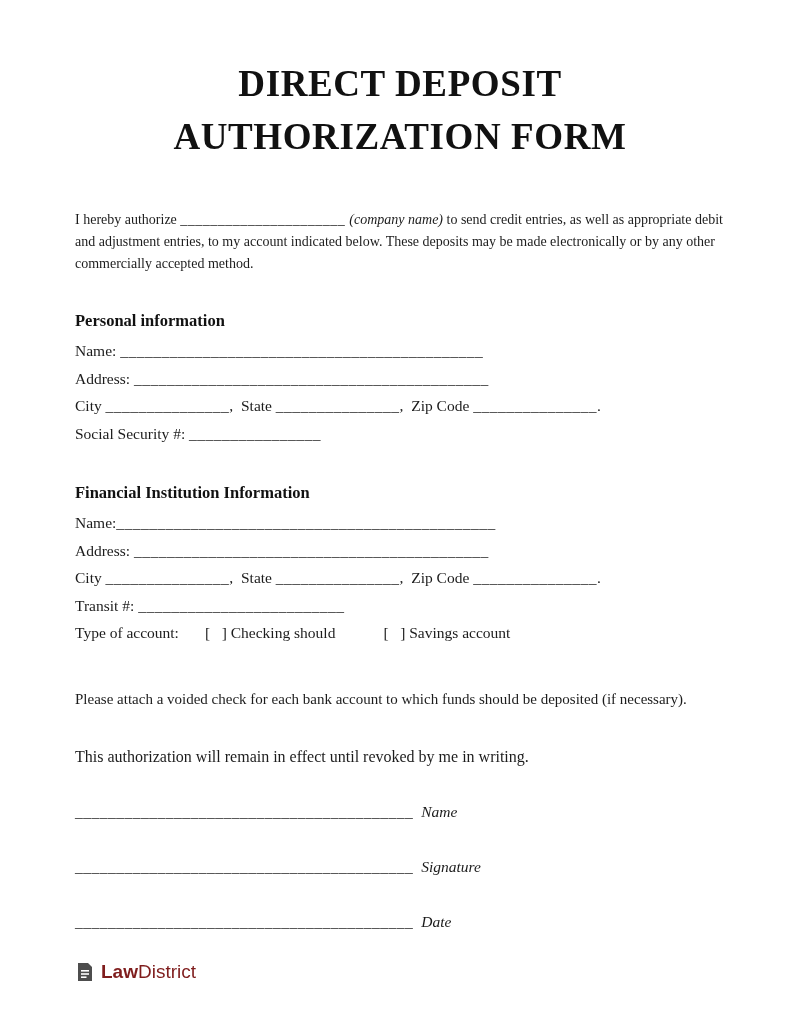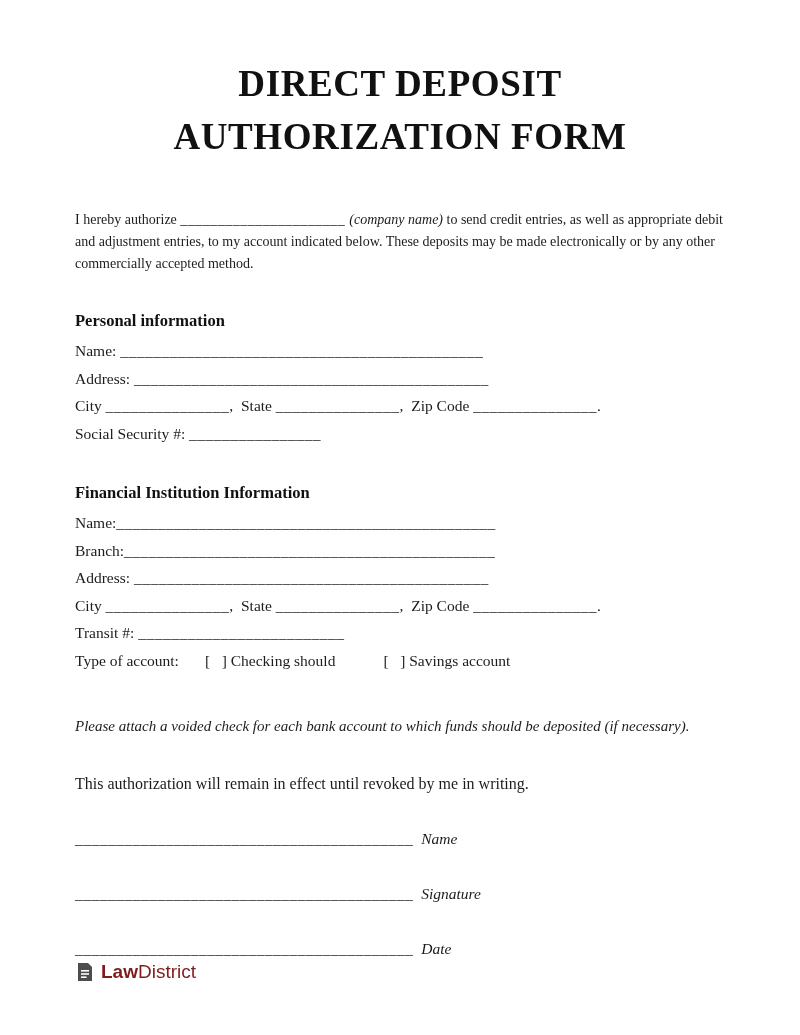--- a/index.html
+++ b/index.html
@@ -44,21 +44,20 @@
     font-size: 15.5px;
     line-height: 27.5px;
     white-space: pre-wrap;
   }
   .blank { letter-spacing: 0.5px; }
   .options-gap-1 { margin-left: 26px; }
   .options-gap-2 { margin-left: 48px; }
   .note {
     margin: 42px 0 0 0;
     font-size: 15px;
-    font-style: italic;
     line-height: 21px;
   }
   .auth {
     margin: 36px 0 0 0;
     font-size: 16px;
     line-height: 21px;
   }
   .signatures { margin-top: 34px; }
   .sig-row {
     font-size: 15.5px;
@@ -99,21 +98,20 @@
   <div class="rows">
     <div class="row"><span>Name: </span><span class="blank">____________________________________________</span></div>
     <div class="row"><span>Address: </span><span class="blank">___________________________________________</span></div>
     <div class="row"><span>City </span><span class="blank">_______________</span><span>,  State </span><span class="blank">_______________</span><span>,  Zip Code </span><span class="blank">_______________</span><span>.</span></div>
     <div class="row"><span>Social Security #: </span><span class="blank">________________</span></div>
   </div>
 
   <h2 class="section-heading">Financial Institution Information</h2>
   <div class="rows">
     <div class="row"><span>Name:</span><span class="blank">______________________________________________</span></div>
-    <div class="row"><span>Branch:</span><span class="blank">_____________________________________________</span></div>
     <div class="row"><span>Address: </span><span class="blank">___________________________________________</span></div>
     <div class="row"><span>City </span><span class="blank">_______________</span><span>,  State </span><span class="blank">_______________</span><span>,  Zip Code </span><span class="blank">_______________</span><span>.</span></div>
     <div class="row"><span>Transit #: </span><span class="blank">_________________________</span></div>
     <div class="row"><span>Type of account:</span><span class="options-gap-1">[   ] Checking should</span><span class="options-gap-2">[   ] Savings account</span></div>
   </div>
 
   <p class="note">Please attach a voided check for each bank account to which funds should be deposited (if necessary).</p>
 
   <p class="auth">This authorization will remain in effect until revoked by me in writing.</p>
 

